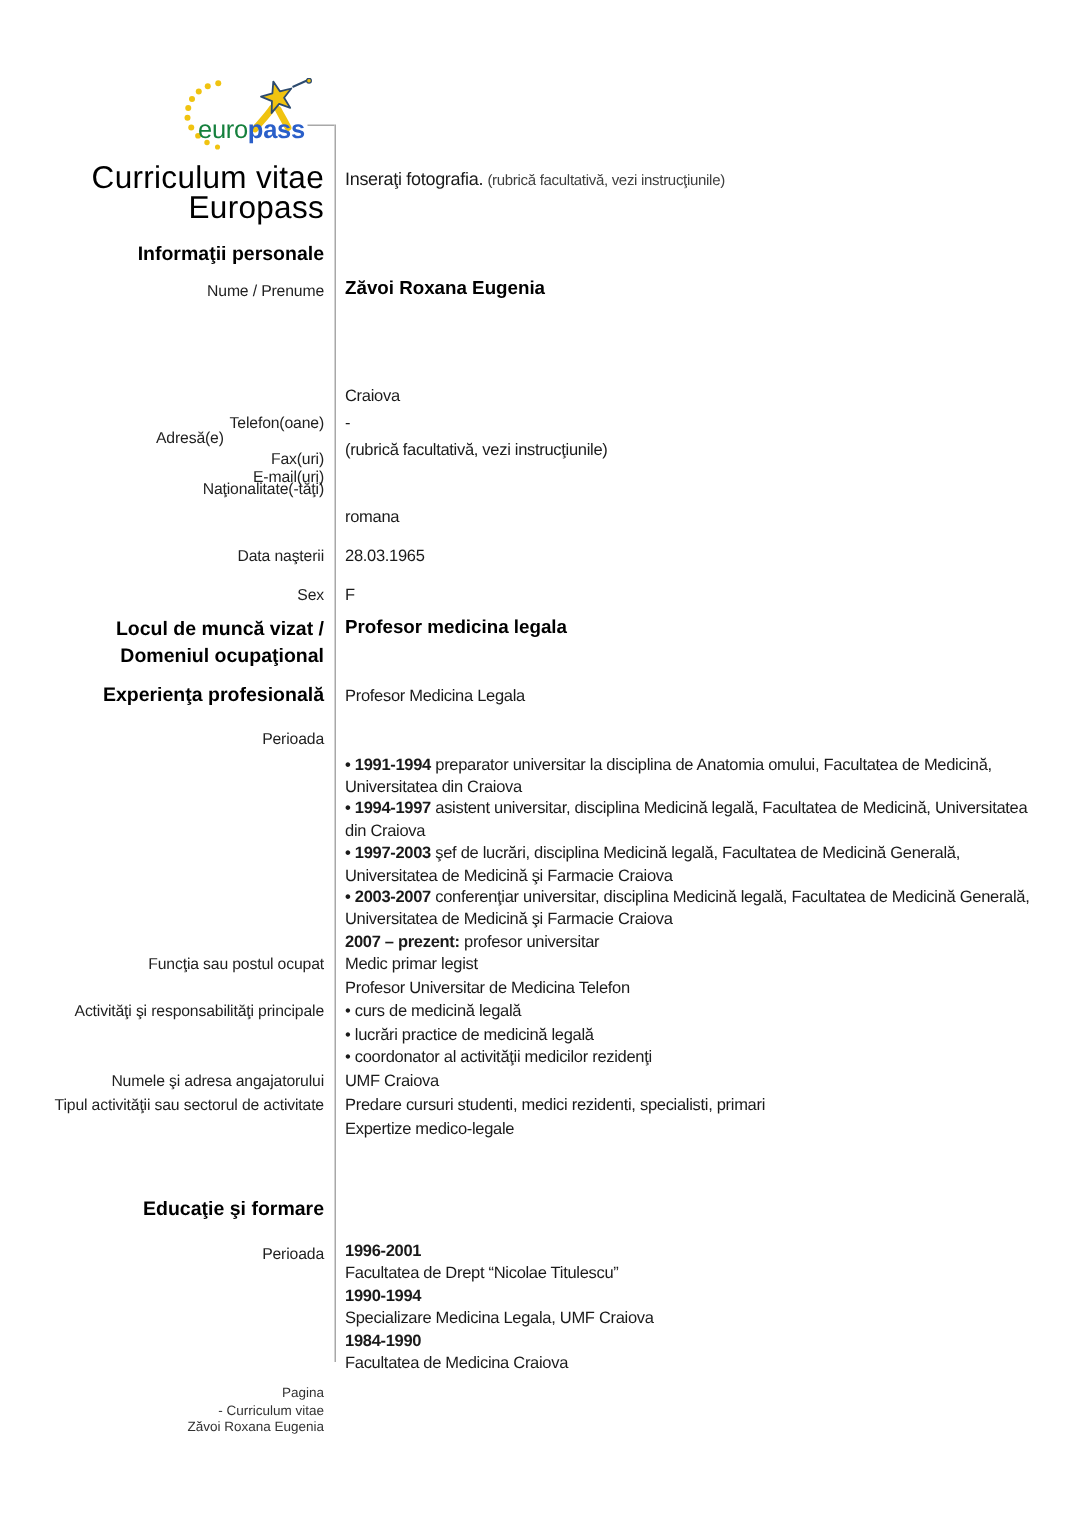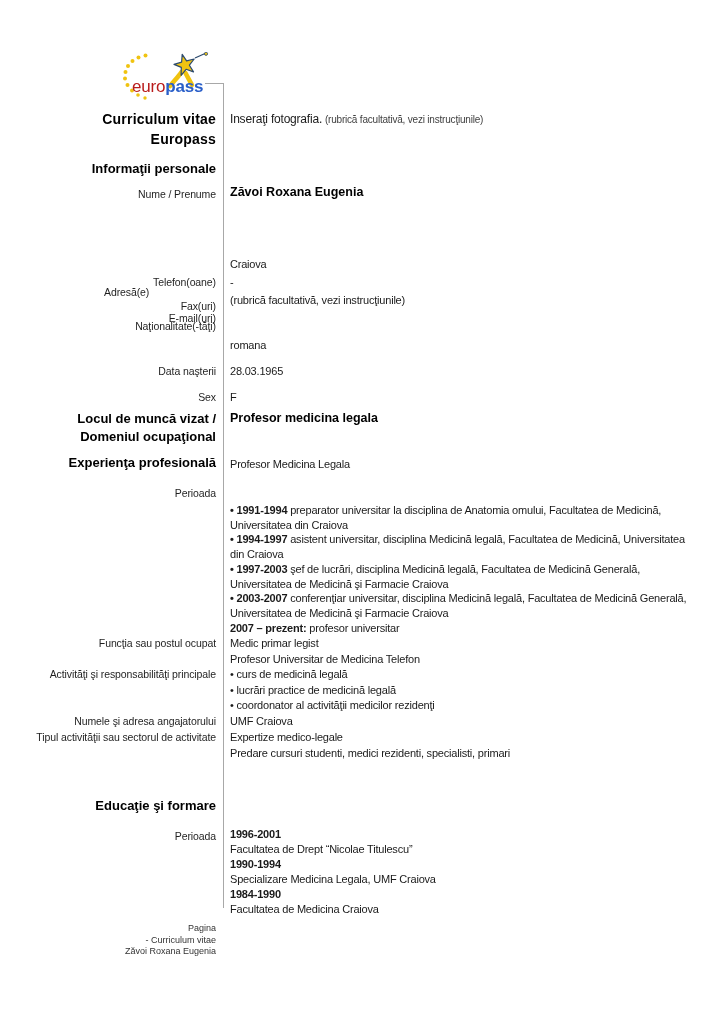--- a/index.html
+++ b/index.html
@@ -7,27 +7,27 @@
     position:relative;width:724px;height:1024px;background:#ffffff;
     font-family:"Liberation Sans",sans-serif;color:#1a1a1a;overflow:hidden;
   }
   
   .divider{position:absolute;left:223px;top:83px;width:1px;height:825px;background:#a8a8a8;}
   .connector{position:absolute;left:205px;top:83px;width:18px;height:1px;background:#a8a8a8;}
   
   .logo{position:absolute;left:112px;top:44px;width:130px;height:62px;}
   .logo svg{position:absolute;left:0;top:8px;}
   .logo-text{position:absolute;left:20px;top:34px;white-space:nowrap;font-size:17px;line-height:18px;}
-  .euro{color:#b91c1c;letter-spacing:-0.2px;}
+  .euro{color:#15803d;letter-spacing:-0.2px;}
   .pass{color:#2a5fc9;font-weight:bold;letter-spacing:-0.2px;}
   
   .lbl{position:absolute;right:508px;text-align:right;font-size:10.5px;line-height:13px;letter-spacing:-0.1px;white-space:nowrap;color:#1f1f1f;}
   .lbl-left{position:absolute;left:104px;font-size:10.5px;letter-spacing:-0.1px;white-space:nowrap;color:#1f1f1f;margin-top:28px;}
   .sechead{font-size:13px;font-weight:bold;letter-spacing:0;color:#000;}
-  .title{top:109px;font-size:14px;font-weight:bold;line-height:20px;letter-spacing:0.2px;color:#000;}
+  .title{top:109px;font-size:21px;font-weight:normal;line-height:20px;letter-spacing:0.2px;color:#000;}
   .twoline div{white-space:nowrap;}
   
   .val{position:absolute;left:230px;width:470px;font-size:11px;line-height:15.5px;letter-spacing:-0.2px;}
   .name{font-weight:bold;font-size:12.5px;letter-spacing:0;color:#000;}
   .xp{line-height:14.7px;}
   .edu{line-height:15px;}
   .b{font-weight:bold;}
   .photo-main{font-size:12px;}
   .photo-hint{font-size:10px;color:#3f3f3f;}
   
@@ -128,22 +128,22 @@
     <div>• curs de medicină legală</div>
     <div>• lucrări practice de medicină legală</div>
     <div>• coordonator al activităţii medicilor rezidenţi</div>
   </div>
 
   <div class="lbl" style="top:715px">Numele şi adresa angajatorului</div>
   <div class="val" style="top:714px">UMF Craiova</div>
 
   <div class="lbl" style="top:731px">Tipul activităţii sau sectorul de activitate</div>
   <div class="val" style="top:730px">
+    <div>Predare cursuri studenti, medici rezidenti, specialisti, primari</div>
     <div>Expertize medico-legale</div>
-    <div>Predare cursuri studenti, medici rezidenti, specialisti, primari</div>
   </div>
 
   <div class="lbl sechead" style="top:799px">Educaţie şi formare</div>
   <div class="lbl" style="top:830px">Perioada</div>
   <div class="val edu" style="top:827px">
     <div class="b">1996-2001</div>
     <div>Facultatea de Drept “Nicolae Titulescu”</div>
     <div class="b">1990-1994</div>
     <div>Specializare Medicina Legala, UMF Craiova</div>
     <div class="b">1984-1990</div>

